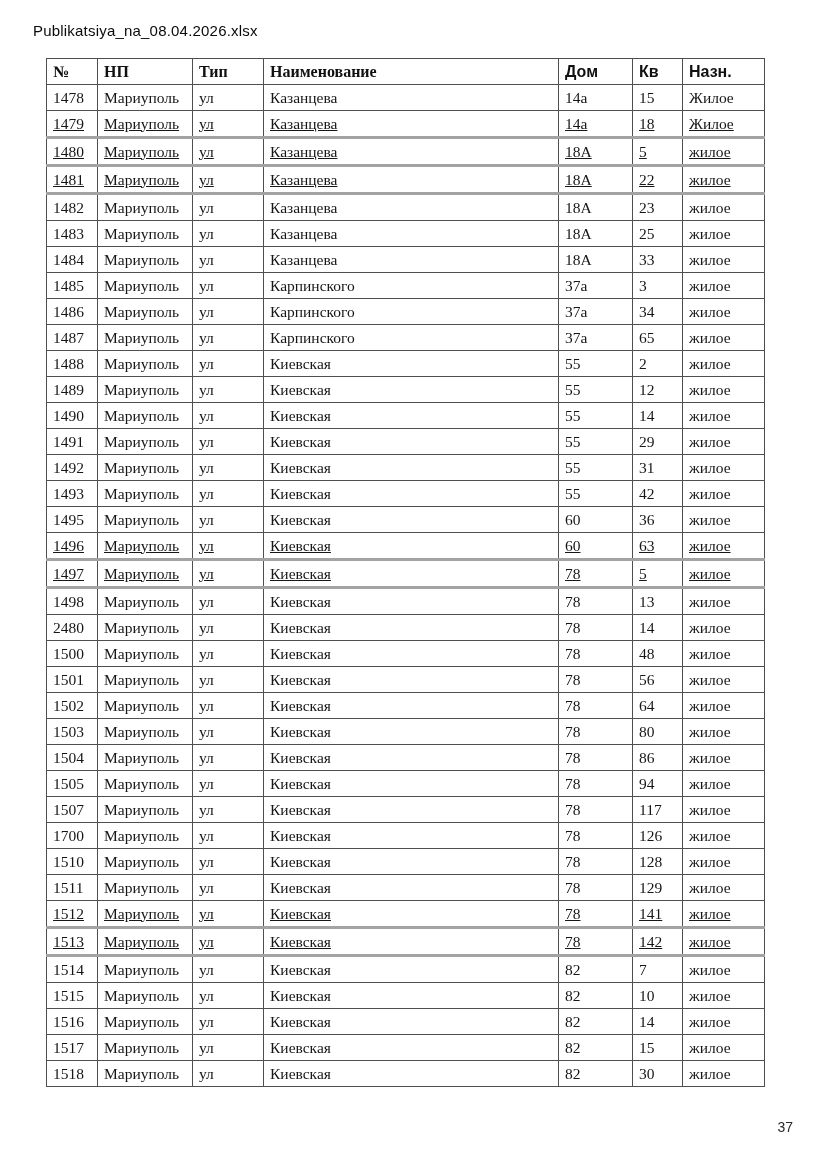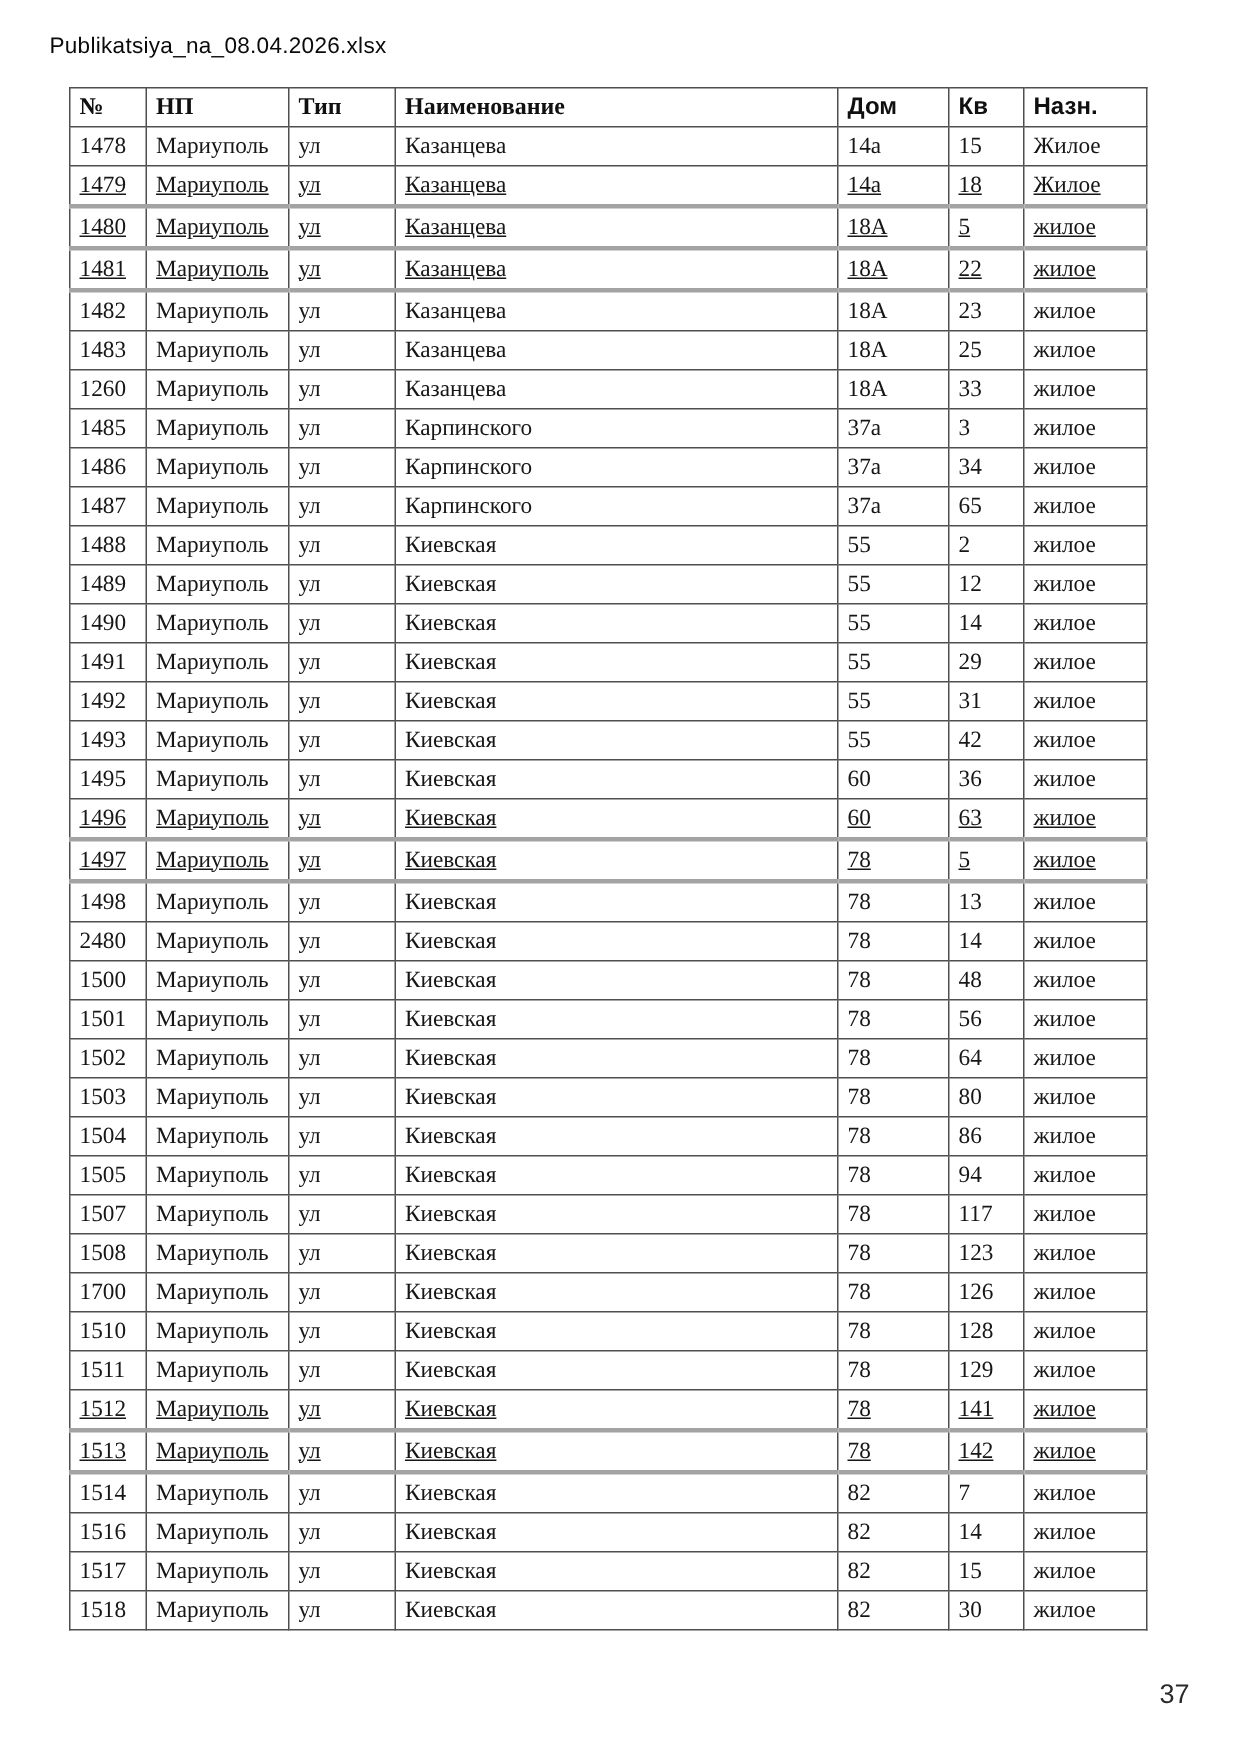--- a/index.html
+++ b/index.html
@@ -50,21 +50,21 @@
   table.addr td {
     font-family: "Liberation Serif", serif;
     font-size: 15.5px;
     color: #161616;
   }
   tr.heavy td { border-bottom: 3px solid #a3a3a3; text-decoration: underline; }
   .pagenum {
     position: absolute;
     right: 34px; top: 1119px;
     font-family: "Liberation Sans", sans-serif;
-    font-size: 18px;
+    font-size: 14px;
     color: #2a2a2a;
   }
 </style>
 </head>
 <body>
 
 <div class="page">
 
   <div class="filename">Publikatsiya_na_08.04.2026.xlsx</div>
 
@@ -138,21 +138,21 @@
         <tr>
           <td>1483</td>
           <td>Мариуполь</td>
           <td>ул</td>
           <td>Казанцева</td>
           <td>18А</td>
           <td>25</td>
           <td>жилое</td>
         </tr>
         <tr>
-          <td>1260</td>
+          <td>1484</td>
           <td>Мариуполь</td>
           <td>ул</td>
           <td>Казанцева</td>
           <td>18А</td>
           <td>33</td>
           <td>жилое</td>
         </tr>
         <tr>
           <td>1485</td>
           <td>Мариуполь</td>
@@ -336,29 +336,20 @@
         <tr>
           <td>1507</td>
           <td>Мариуполь</td>
           <td>ул</td>
           <td>Киевская</td>
           <td>78</td>
           <td>117</td>
           <td>жилое</td>
         </tr>
         <tr>
-          <td>1508</td>
-          <td>Мариуполь</td>
-          <td>ул</td>
-          <td>Киевская</td>
-          <td>78</td>
-          <td>123</td>
-          <td>жилое</td>
-        </tr>
-        <tr>
           <td>1700</td>
           <td>Мариуполь</td>
           <td>ул</td>
           <td>Киевская</td>
           <td>78</td>
           <td>126</td>
           <td>жилое</td>
         </tr>
         <tr>
           <td>1510</td>
@@ -399,20 +390,29 @@
         <tr>
           <td>1514</td>
           <td>Мариуполь</td>
           <td>ул</td>
           <td>Киевская</td>
           <td>82</td>
           <td>7</td>
           <td>жилое</td>
         </tr>
         <tr>
+          <td>1515</td>
+          <td>Мариуполь</td>
+          <td>ул</td>
+          <td>Киевская</td>
+          <td>82</td>
+          <td>10</td>
+          <td>жилое</td>
+        </tr>
+        <tr>
           <td>1516</td>
           <td>Мариуполь</td>
           <td>ул</td>
           <td>Киевская</td>
           <td>82</td>
           <td>14</td>
           <td>жилое</td>
         </tr>
         <tr>
           <td>1517</td>

